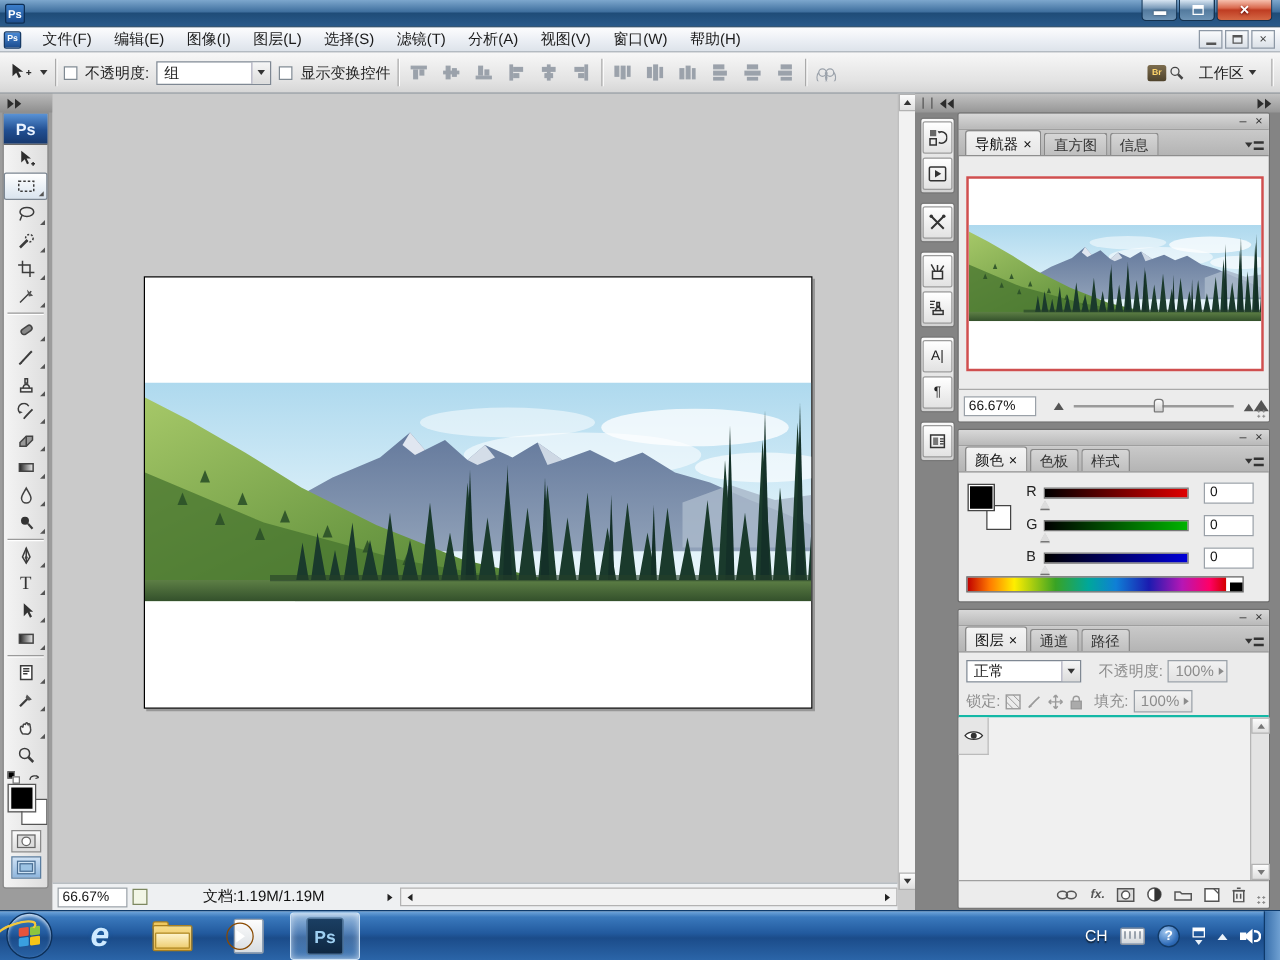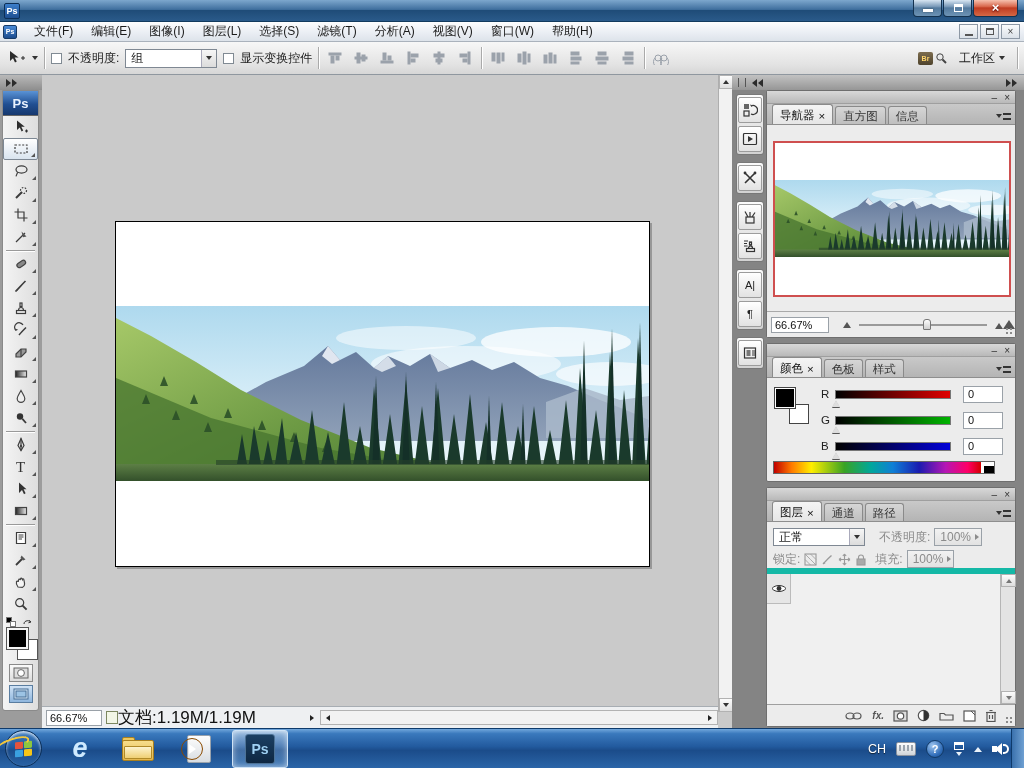--- a/index.html
+++ b/index.html
@@ -85,21 +85,21 @@
   .workspace { position:absolute; left:42px; top:75px; width:676px; height:631px; background:#cacaca; }
   .canvas { position:absolute; left:73px; top:146px; width:535px; height:346px; background:#fff; border:1px solid #000; box-shadow:2px 2px 0 rgba(0,0,0,.25); }
   .photo { position:absolute; left:0; top:84px; width:533px; height:175px; }
 
   
   .vscroll { position:absolute; left:718px; top:75px; width:14px; height:637px; background:#f2f2f2; border-left:1px solid #aeaeae; }
   .sbtn { position:absolute; left:0; width:14px; height:14px; background:linear-gradient(#fcfcfc,#dfdfdf); border:1px solid #b2b2b2; display:flex; align-items:center; justify-content:center; }
   .statusbar { position:absolute; left:42px; top:706px; width:676px; height:22px; background:#eef0f2; border-top:1px solid #a7adb3; display:flex; align-items:center; }
   .zoom-field { width:56px; height:16px; background:#fff; border:1px solid #9aa1a8; margin-left:4px; padding:1px 3px; font-size:11px; color:#111; }
   .page-icon { width:12px; height:13px; border:1px solid #7c8760; background:#f2f6e6; margin-left:4px; position:relative; }
-  .doc-info { width:186px; font-size:17px; color:#111; }
+  .doc-info { width:186px; text-align:center; font-size:12px; color:#111; }
   .hscroll { flex:1; height:15px; margin-top:0; background:#f2f2f2; border:1px solid #b2b2b2; position:relative; align-self:center; }
   .hs-left { position:absolute; left:0; top:0; width:14px; height:13px; display:flex; align-items:center; justify-content:center; }
   .hs-right { position:absolute; right:0; top:0; width:14px; height:13px; display:flex; align-items:center; justify-content:center; }
 
   
   .dock { position:absolute; left:732px; top:75px; width:292px; height:653px; background:#848484; }
   .dock-top { height:15px; background:linear-gradient(#c2c2c2,#969696); display:flex; align-items:center; padding:0 6px; }
   .grip-lines { width:8px; height:9px; border-left:1px solid #555; border-right:1px solid #555; margin-right:5px; }
   .iconstrip { position:absolute; left:4px; top:19px; width:28px; display:flex; flex-direction:column; gap:7px; }
   .igroup { background:linear-gradient(#fbfbfb,#d2d2d2); border:1px solid #787878; border-radius:3px; padding:2px 1px; display:flex; flex-direction:column; gap:3px; }
@@ -140,21 +140,21 @@
     border-left:4px solid transparent; border-right:4px solid transparent; border-bottom:7px solid #ddd;
     filter:drop-shadow(0 1px 0 #555); }
   .chan-val { width:40px; height:17px; background:#fff; border:1px solid #9aa1a8; margin-left:12px; font-size:11px; padding:1px 4px; color:#111; }
   .spectrum { position:absolute; left:6px; bottom:7px; width:222px; height:13px; border:1px solid #666;
     background:linear-gradient(90deg,#d40000,#ff6a00 8%,#ffe800 18%,#2fae17 33%,#00b2a9 45%,#0094e8 55%,#1018c8 68%,#a greed 0); }
   .spectrum-real { background:linear-gradient(90deg,#c00000 0%,#ff7a00 8%,#ffee00 17%,#39a324 32%,#00a79b 44%,#0f7fd6 54%,#1b1bb0 66%,#b517b5 78%,#ff0066 88%,#d40000 94%,#ffffff 94.2%,#ffffff 100%); }
   .spec-black { position:absolute; right:0; bottom:0; width:10px; height:7px; background:#000; }
 
   
   .lp-row1 { position:absolute; left:0; top:36px; width:248px; height:26px; display:flex; align-items:center; padding-left:6px; }
-  .lp-row2 { position:absolute; left:0; top:62px; width:248px; height:24px; display:flex; align-items:center; padding-left:6px; border-bottom:6px solid #14b8a6; }
+  .lp-row2 { position:absolute; left:0; top:62px; width:248px; height:24px; display:flex; align-items:center; padding-left:6px; border-bottom:2px solid #14b8a6; }
   .gray-label { color:#8b8b8b; }
   .spin-box { height:18px; border:1px solid #9aa1a8; background:linear-gradient(#f2f2f2,#e2e2e2); display:flex; align-items:center; padding:0 2px 0 5px; gap:4px; color:#8b8b8b; }
   .lock-icons { display:flex; gap:4px; margin:0 8px 0 4px; }
   .lock-icons svg { stroke:#9a9a9a; fill:none; stroke-width:1.1; }
   .layer-list { position:absolute; left:0; top:86px; width:248px; bottom:22px; background:#f0f0f0; }
   .layer-row { position:absolute; left:0; top:0; width:233px; height:30px; display:flex; align-items:center; }
   .eye-cell { width:24px; height:30px; background:#e6e6e6; border-right:1px solid #bbb; border-bottom:1px solid #bbb; display:flex; align-items:center; justify-content:center; }
   .row-sel { flex:1; height:30px; background:linear-gradient(#51a0f0,#2f7fd8); display:flex; align-items:center; padding-left:4px; position:relative; }
   .lthumb { width:38px; height:26px; background:#fff; border:1px solid #000; overflow:hidden; position:relative; }
   .lthumb svg { position:absolute; left:0; top:5px; }

